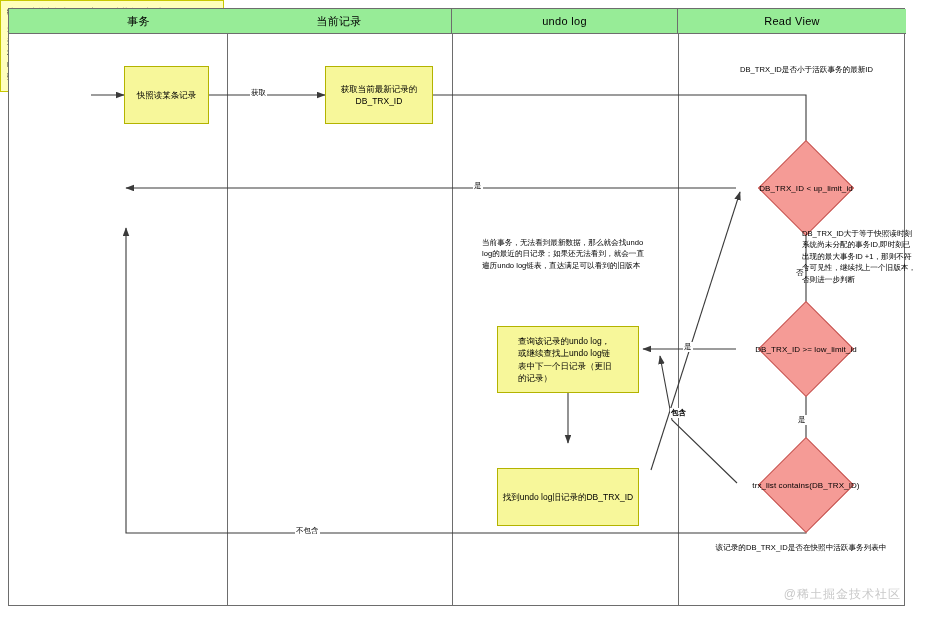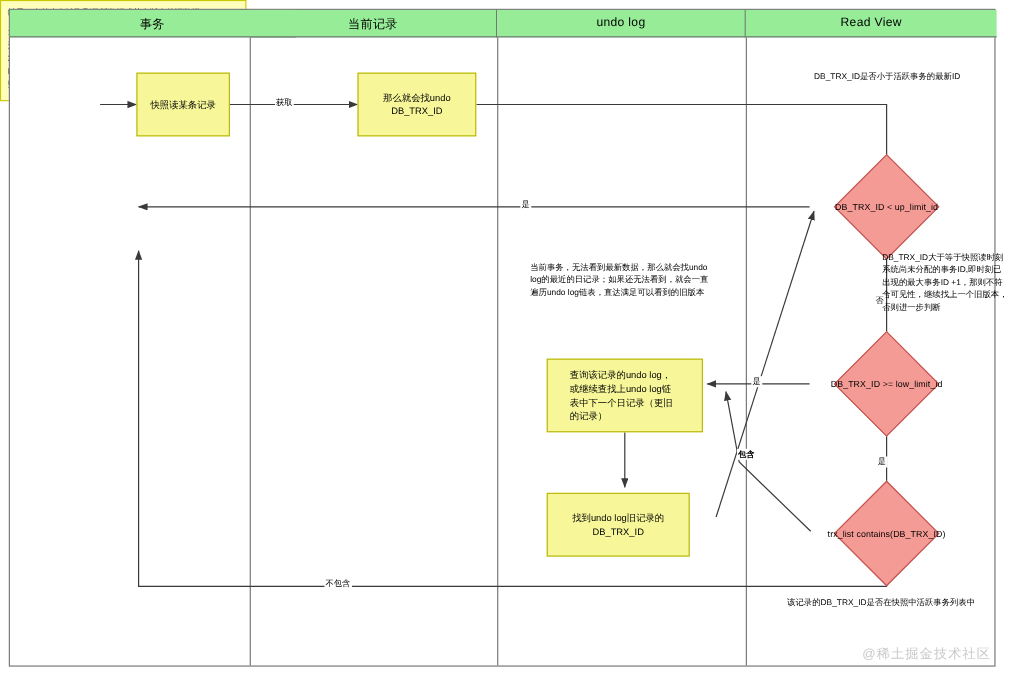--- a/index.html
+++ b/index.html
@@ -183,26 +183,26 @@
 
       <path d="M568,393 L568,443" marker-end="url(#arrow)"></path>
 
       <path d="M651,470 L740,192" marker-end="url(#arrow)"></path>
     </g>
   </svg>
 
 
   <div class="node proc" style="left:124px;top:66px;width:85px;height:58px;">快照读某条记录</div>
 
-  <div class="node proc" style="left:325px;top:66px;width:108px;height:58px; white-space:pre-line;">那么就会找undo
+  <div class="node proc" style="left:325px;top:66px;width:108px;height:58px; white-space:pre-line;">获取当前最新记录的
 DB_TRX_ID</div>
 
   <div class="node proc" style="left:497px;top:326px;width:142px;height:67px; text-align:left; justify-content:flex-start; padding:6px 20px;">查询该记录的undo log，或继续查找上undo log链表中下一个日记录（更旧的记录）</div>
 
-  <div class="node proc" style="left:497px;top:448px;width:130px;height:58px;">找到undo log旧记录的DB_TRX_ID</div>
+  <div class="node proc" style="left:497px;top:468px;width:142px;height:58px;">找到undo log旧记录的DB_TRX_ID</div>
 
   <div class="diamond-wrap" style="left:738px;top:154px;width:136px;height:68px;">
     <div class="diamond-shape" style="width:68px;height:68px;left:34px;top:0;"></div>
     <div class="diamond-label">DB_TRX_ID &lt; up_limit_id</div>
   </div>
 
   <div class="diamond-wrap" style="left:738px;top:315px;width:136px;height:68px;">
     <div class="diamond-shape" style="width:68px;height:68px;left:34px;top:0;"></div>
     <div class="diamond-label">DB_TRX_ID &gt;= low_limit_id</div>
   </div>

